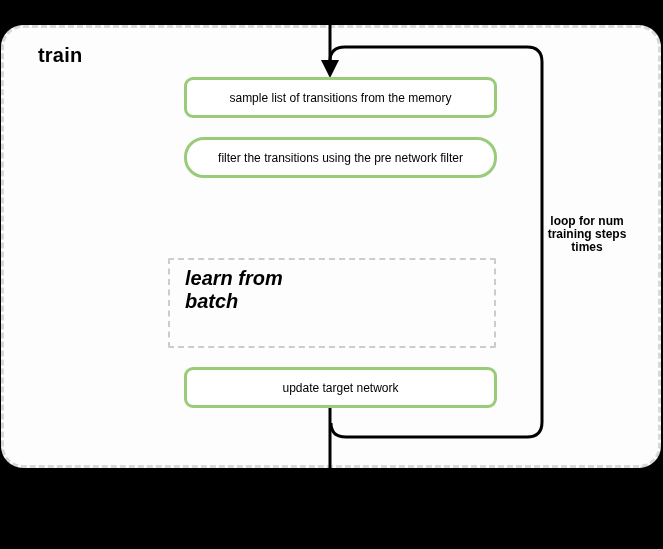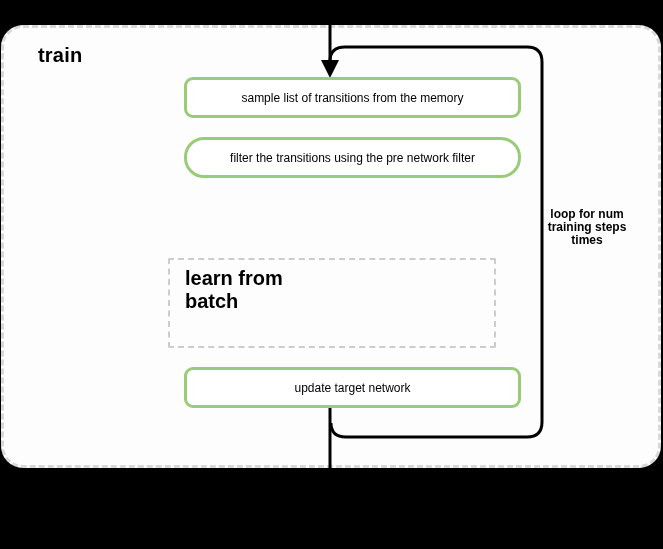--- a/index.html
+++ b/index.html
@@ -39,21 +39,21 @@
     position: absolute;
     left: 0;
     top: 0;
     width: 663px;
     height: 549px;
     pointer-events: none;
   }
   .step {
     position: absolute;
     left: 184px;
-    width: 337px;
+    width: 313px;
     height: 41px;
     box-sizing: border-box;
     background: #ffffff;
     border: 3px solid var(--step-border, #99cb7b);
     border-radius: 9px;
     display: flex;
     align-items: center;
     justify-content: center;
     text-align: left;
     font-size: 12px;
@@ -67,34 +67,35 @@
   .subprocess {
     position: absolute;
     left: 168px;
     top: 258px;
     width: 328px;
     height: 90px;
     box-sizing: border-box;
     border: 2px dashed var(--subprocess-border, #cccccc);
     border-radius: 2px;
     background: transparent;
+    font-style: italic;
   }
   .subprocess-label {
     display: block;
     width: 125px;
     margin: 7px 0 0 15px;
     font-size: 20px;
     font-weight: bold;
     line-height: 23px;
     color: #000000;
   }
   .loop-annotation {
     position: absolute;
     left: 541px;
-    top: 208px;
+    top: 215px;
     width: 92px;
     text-align: center;
     font-size: 12px;
     font-weight: bold;
     line-height: 13px;
     color: #000000;
   }
 </style>
 </head>
 <body>

